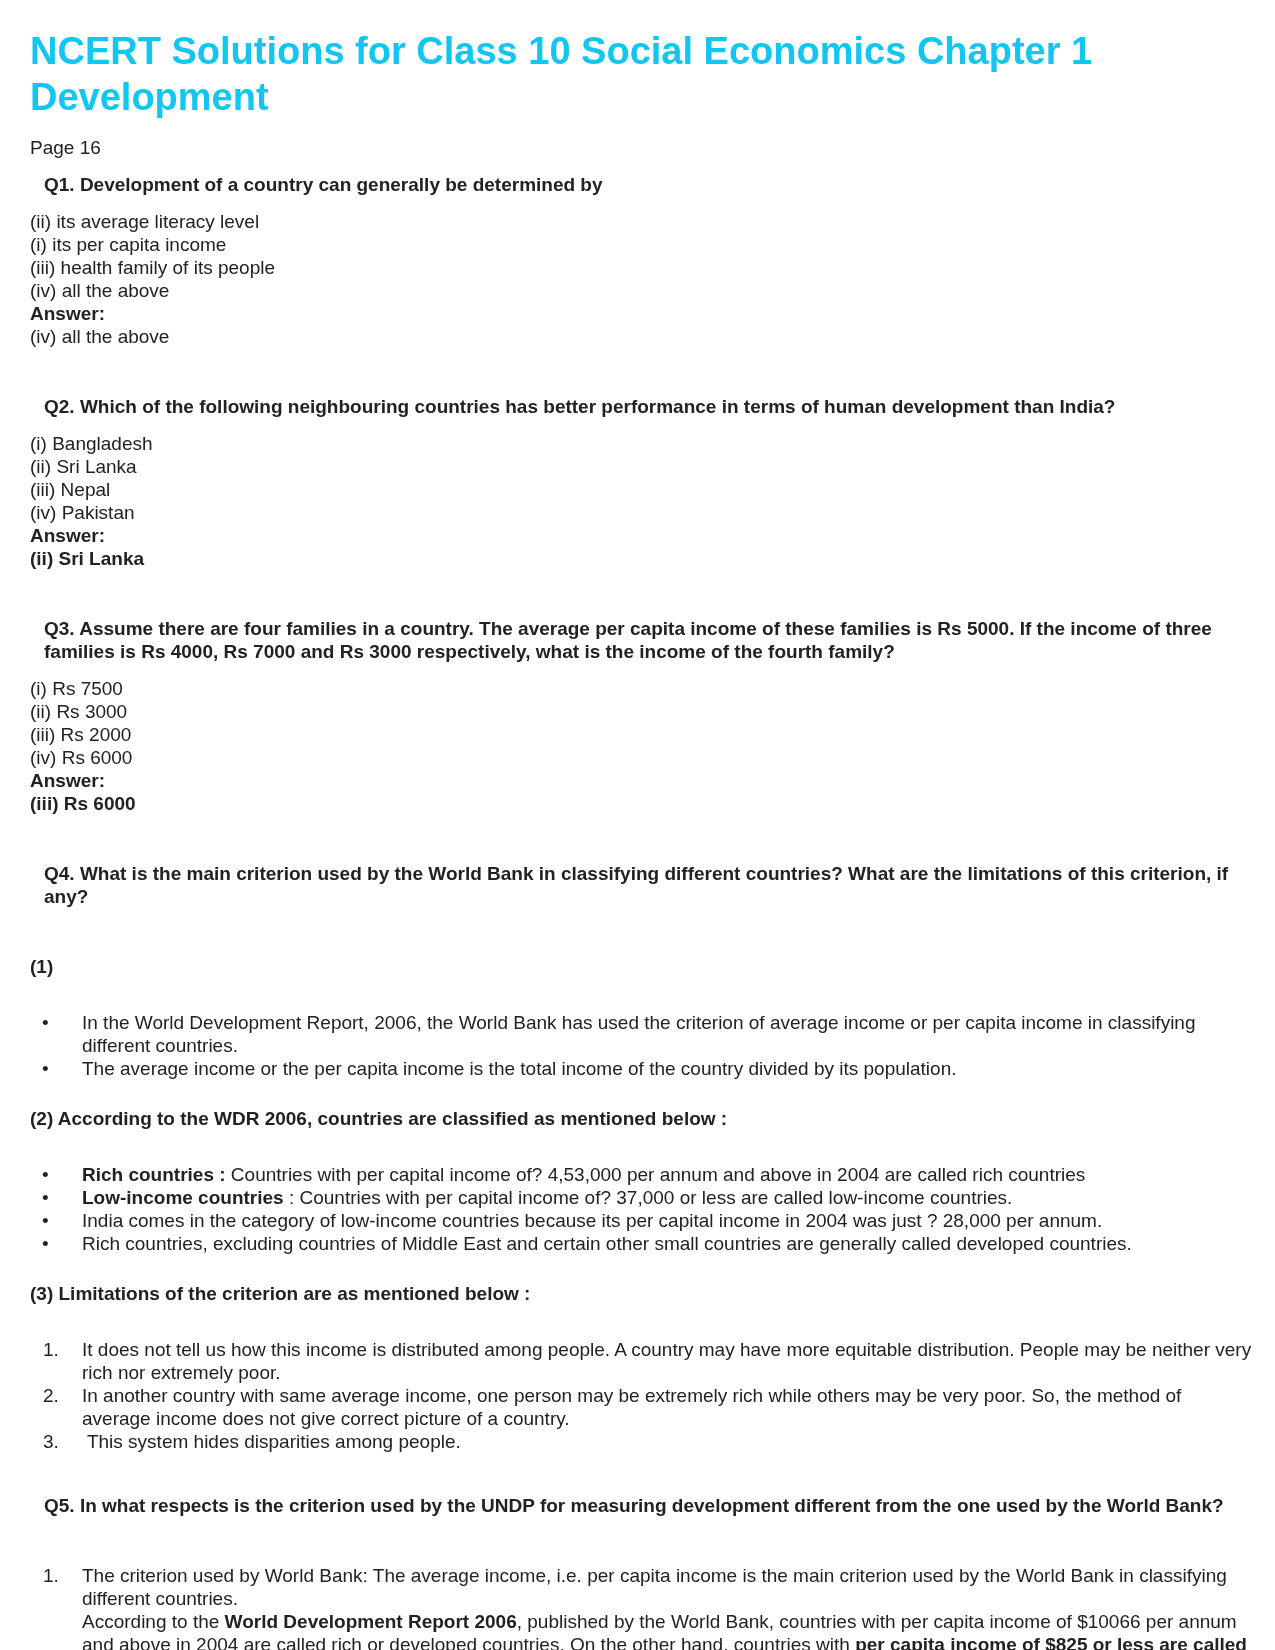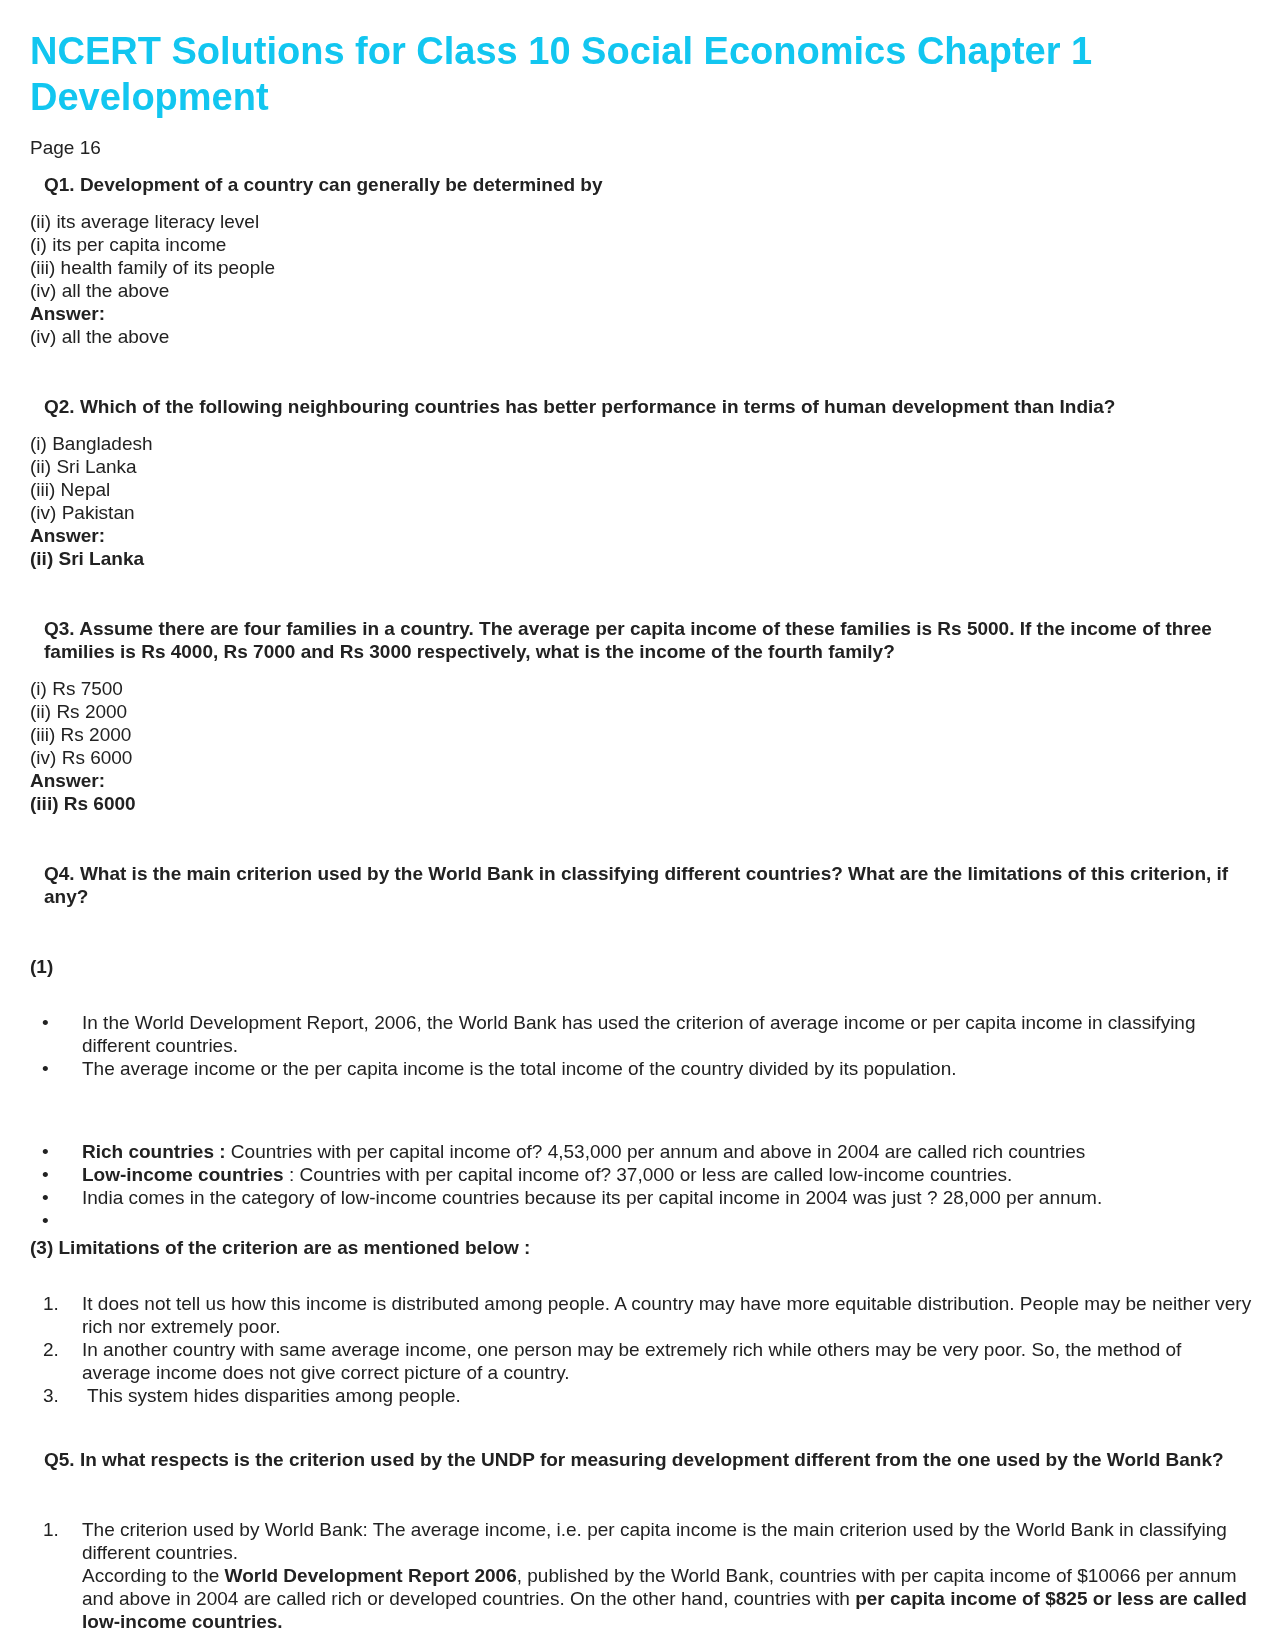--- a/index.html
+++ b/index.html
@@ -68,21 +68,21 @@
     <p class="line">(iii) Nepal</p>
     <p class="line">(iv) Pakistan</p>
     <p class="line b">Answer:</p>
     <p class="line b">(ii) Sri Lanka</p>
   </section>
   <div class="gap-lg"></div>
 
   <section>
     <p class="q">Q3. Assume there are four families in a country. The average per capita income of these families is Rs 5000. If the income of three families is Rs 4000, Rs 7000 and Rs 3000 respectively, what is the income of the fourth family?</p>
     <p class="line">(i) Rs 7500</p>
-    <p class="line">(ii) Rs 2000</p>
+    <p class="line">(ii) Rs 3000</p>
     <p class="line">(iii) Rs 2000</p>
     <p class="line">(iv) Rs 6000</p>
     <p class="line b">Answer:</p>
     <p class="line b">(iii) Rs 6000</p>
   </section>
   <div class="gap-lg"></div>
 
   <section>
     <p class="q">Q4. What is the main criterion used by the World Bank in classifying different countries? What are the limitations of this criterion, if any?</p>
     <div class="gap-lg"></div>
@@ -92,36 +92,38 @@
       <li>
         <span class="marker">•</span>
         <span>In the World Development Report, 2006, the World Bank has used the criterion of average income or per capita income in classifying different countries.</span>
       </li>
       <li>
         <span class="marker">•</span>
         <span>The average income or the per capita income is the total income of the country divided by its population.</span>
       </li>
     </ul>
     <div class="gap"></div>
+    <p class="line b">(2) According to the WDR 2006, countries are classified as mentioned below :</p>
     <div class="gap-lg"></div>
     <ul class="bul">
       <li>
         <span class="marker">•</span>
         <span class="b">Rich countries :</span><span> Countries with per capital income of? 4,53,000 per annum and above in 2004 are called rich countries</span>
       </li>
       <li>
         <span class="marker">•</span>
         <span class="b">Low-income countries</span><span> : Countries with per capital income of? 37,000 or less are called low-income countries.</span>
       </li>
       <li>
         <span class="marker">•</span>
         <span>India comes in the category of low-income countries because its per capital income in 2004 was just ? 28,000 per annum.</span>
       </li>
       <li>
         <span class="marker">•</span>
+        <span>Rich countries, excluding countries of Middle East and certain other small countries are generally called developed countries.</span>
       </li>
     </ul>
     <div class="gap"></div>
     <p class="line b">(3) Limitations of the criterion are as mentioned below :</p>
     <div class="gap-lg"></div>
     <ol class="num">
       <li>
         <span class="marker">1.</span>
         <span>It does not tell us how this income is distributed among people. A country may have more equitable distribution. People may be neither very rich nor extremely poor.</span>
       </li>

